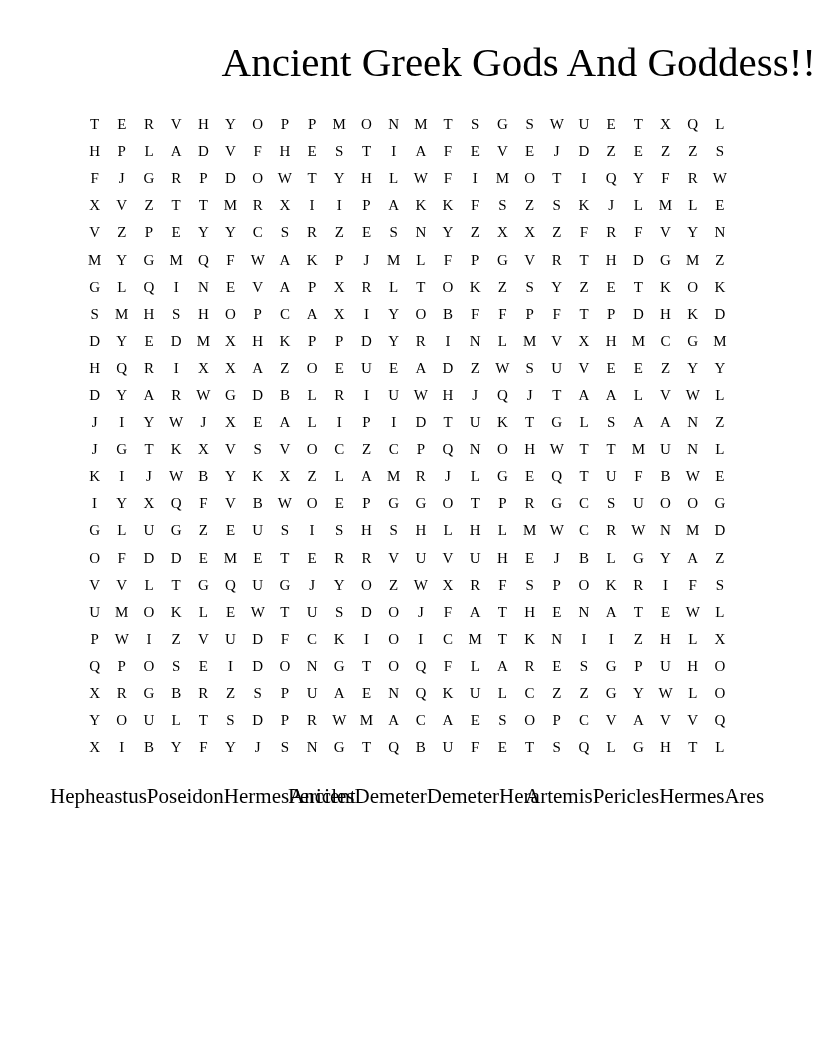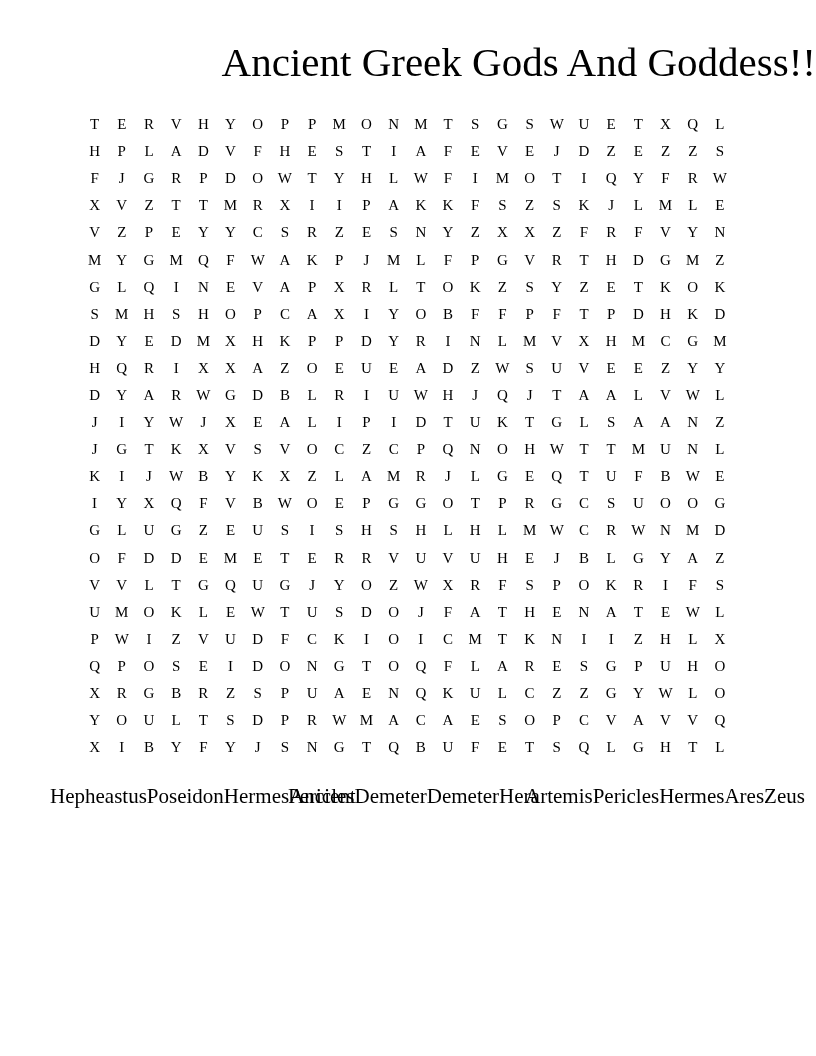--- a/index.html
+++ b/index.html
@@ -657,16 +657,15 @@
         <div class="word">Pericles</div>
         <div class="word">Demeter</div>
         <div class="word">Demeter</div>
         <div class="word">Hera</div>
       </div>
       <div class="word-col">
         <div class="word">Artemis</div>
         <div class="word">Pericles</div>
         <div class="word">Hermes</div>
         <div class="word">Ares</div>
-        <div class="word">Zeus</div>
       </div>
     </div>
 </div>
 
 </body></html>

